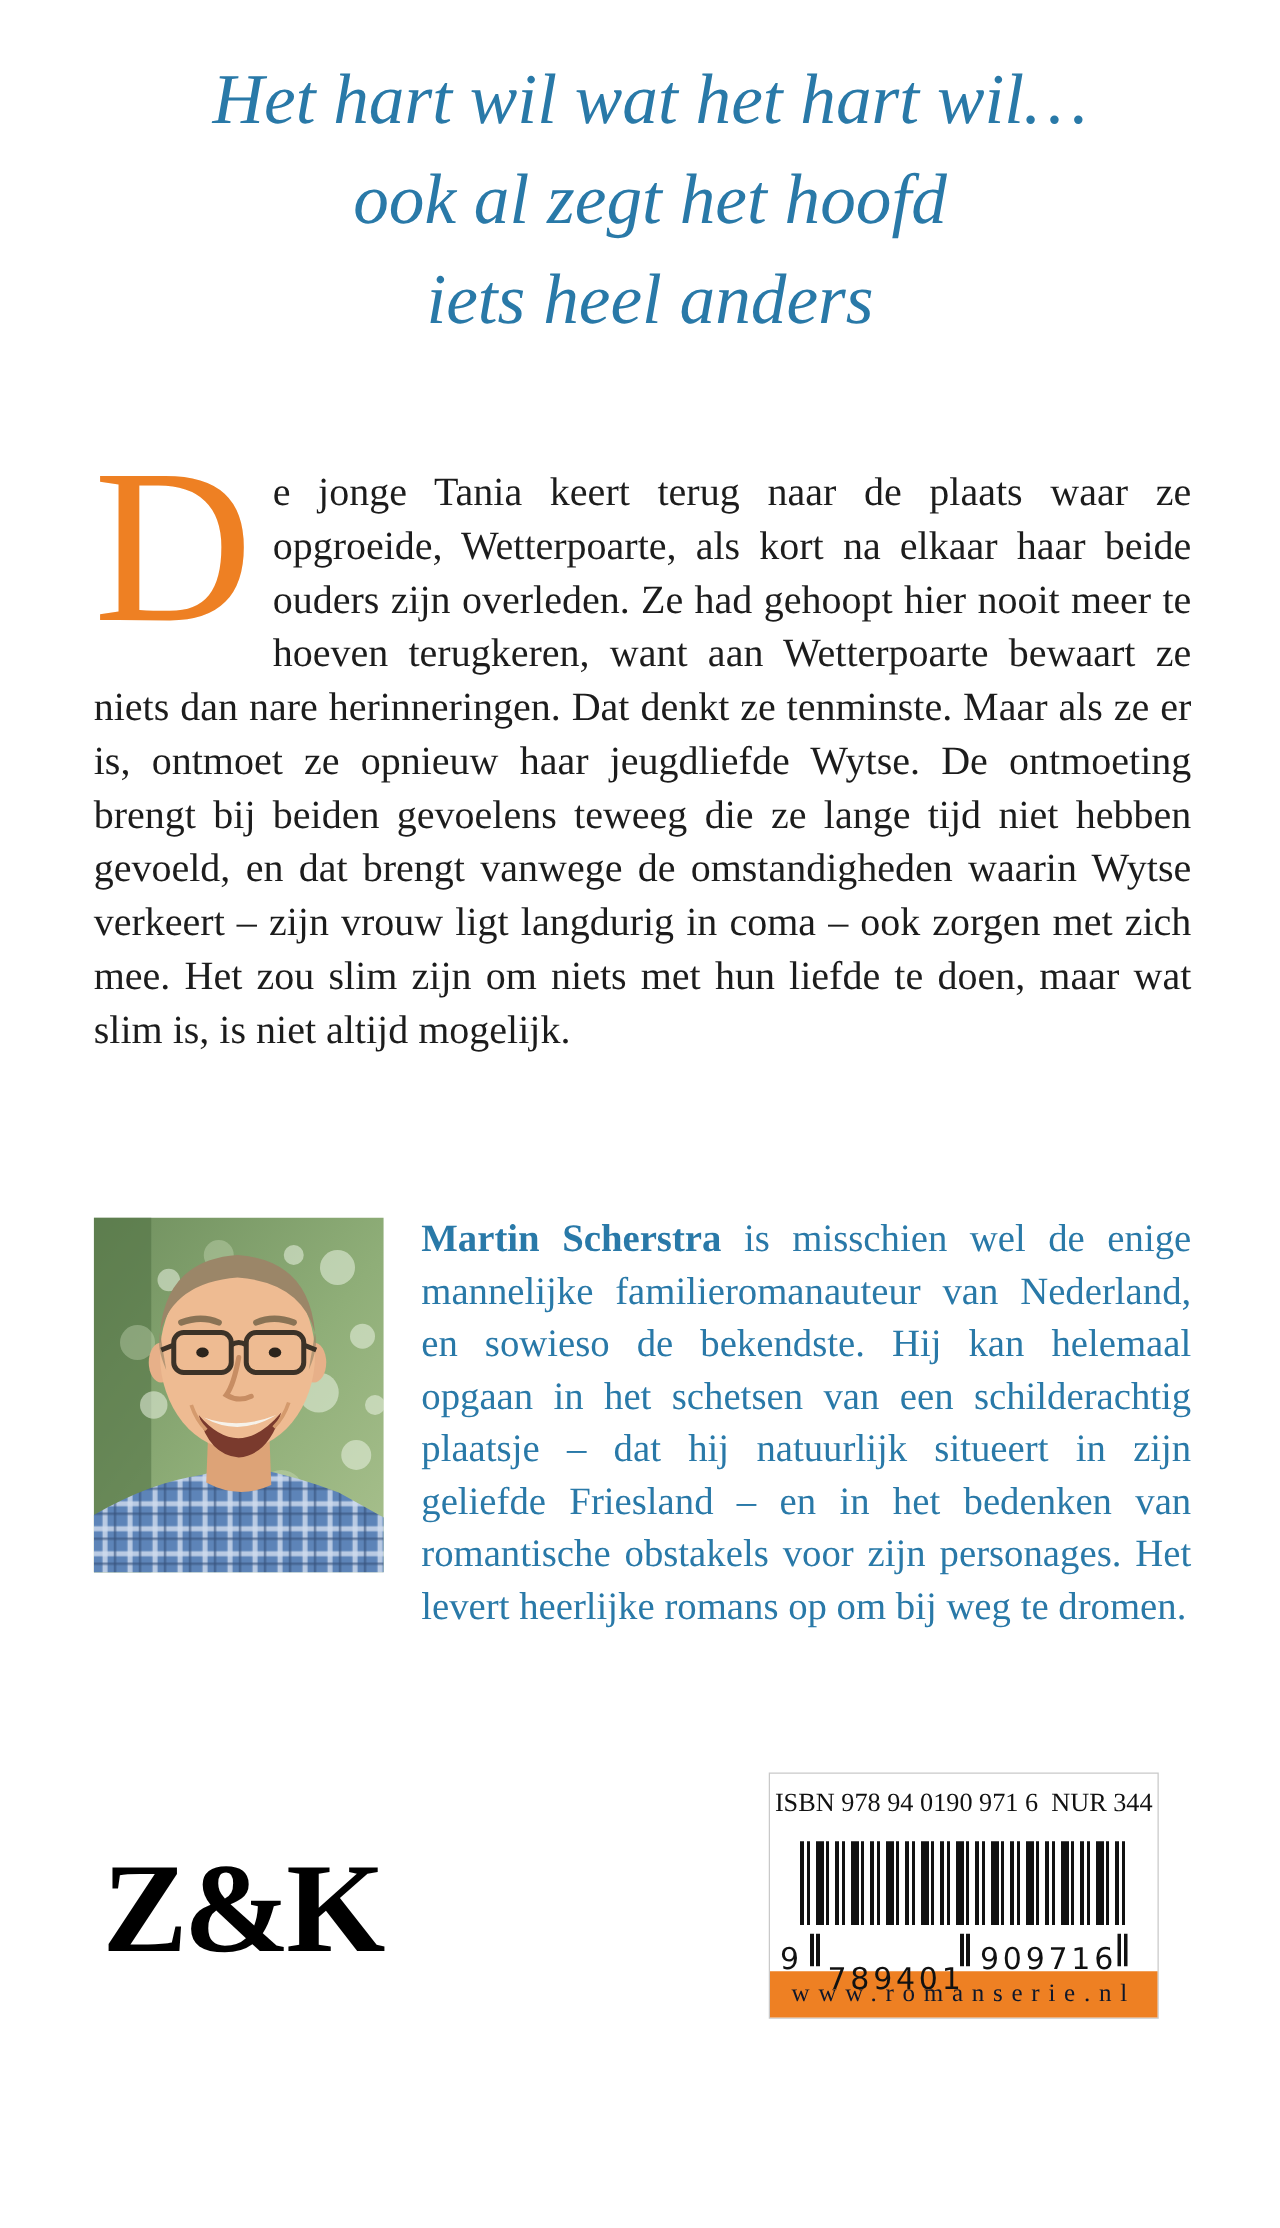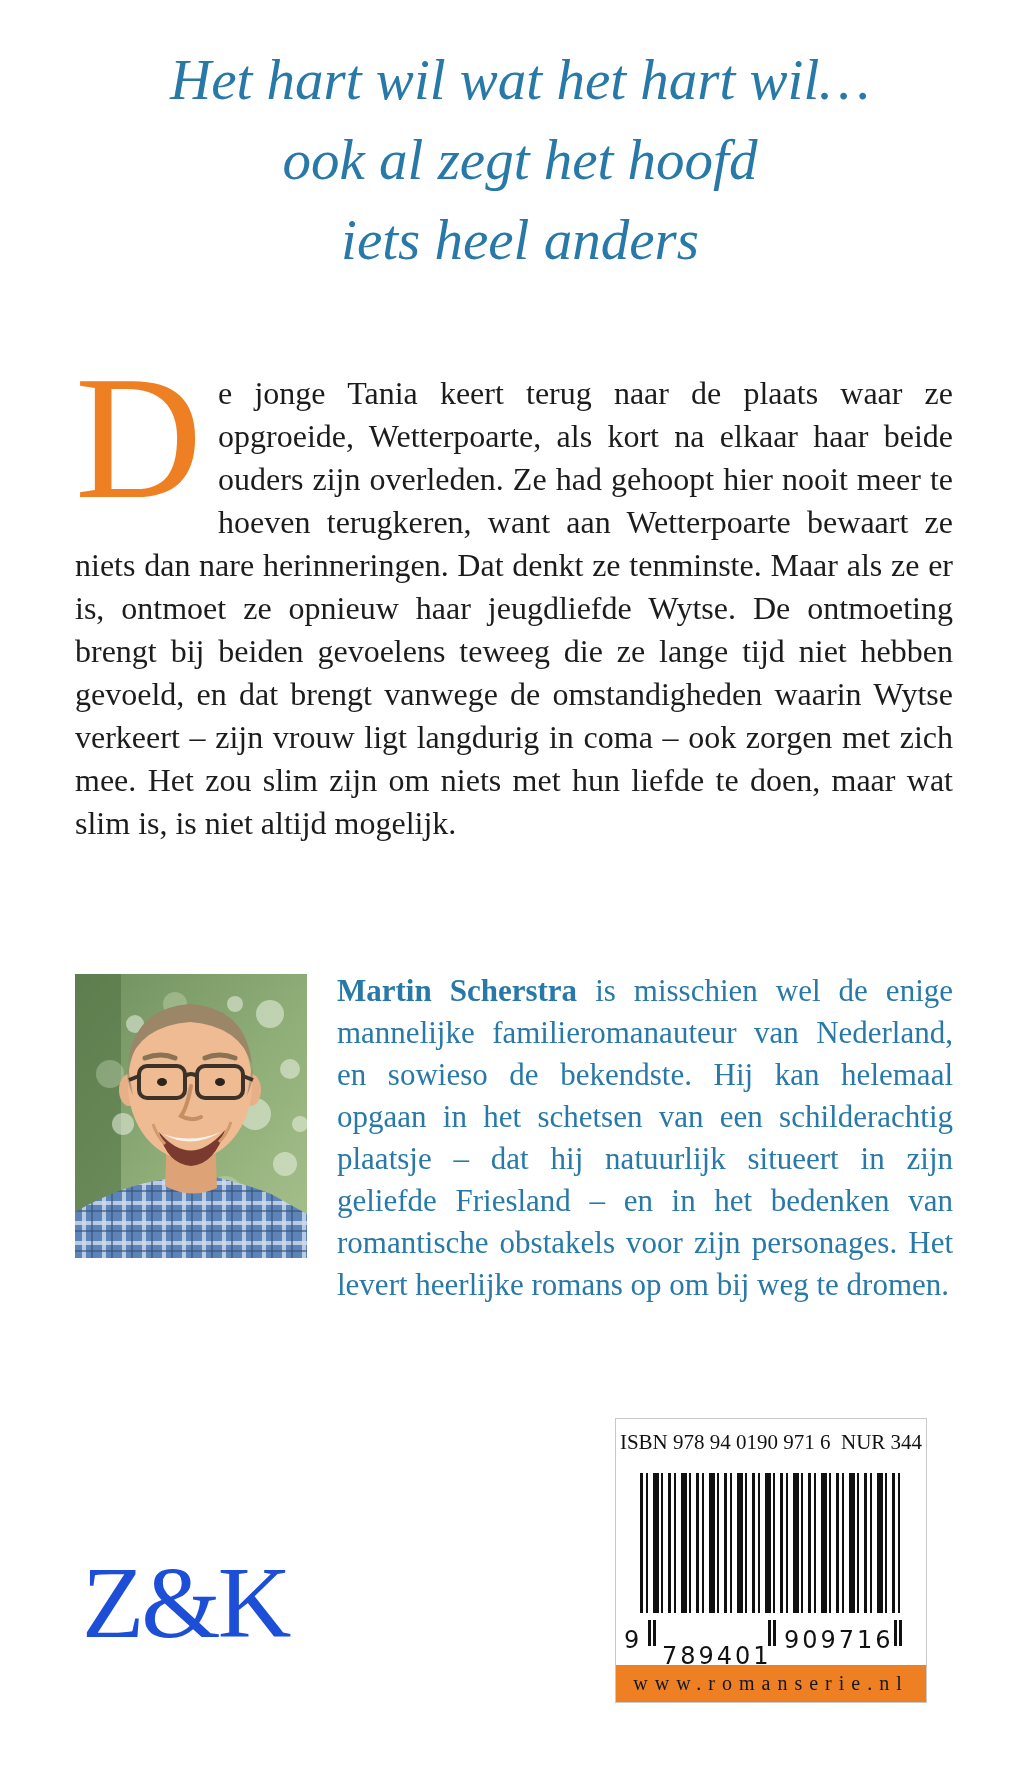--- a/index.html
+++ b/index.html
@@ -36,27 +36,27 @@
     font-size:31px;line-height:42px;text-align:justify;
     color:var(--teal);
   }
   .author-photo{
     float:left;width:232px;height:284px;margin:4px 30px 8px 0;
     display:block;
   }
   .author-name{font-weight:bold;}
   
   .publisher-logo{
-    position:absolute;left:82px;top:1552px;
-    font-size:102px;line-height:1;font-weight:normal;color:#1d4ed8;
+    position:absolute;left:82px;top:1477px;
+    font-size:102px;line-height:1;font-weight:bold;color:#000000;
     letter-spacing:-3px;
   }
   
   .barcode-box{
-    position:absolute;left:615px;top:1418px;width:312px;height:285px;
+    position:absolute;left:615px;top:1418px;width:312px;height:197px;
     background:#fff;border:1px solid #c9c9c9;
     display:flex;flex-direction:column;gap:12px;
   }
   .isbn-row{
     text-align:center;font-size:21px;line-height:24px;
     padding-top:11px;color:#111;white-space:pre;
   }
   .bars{
     margin:7px 24px 0 24px;height:158px;
     background:repeating-linear-gradient(90deg,

